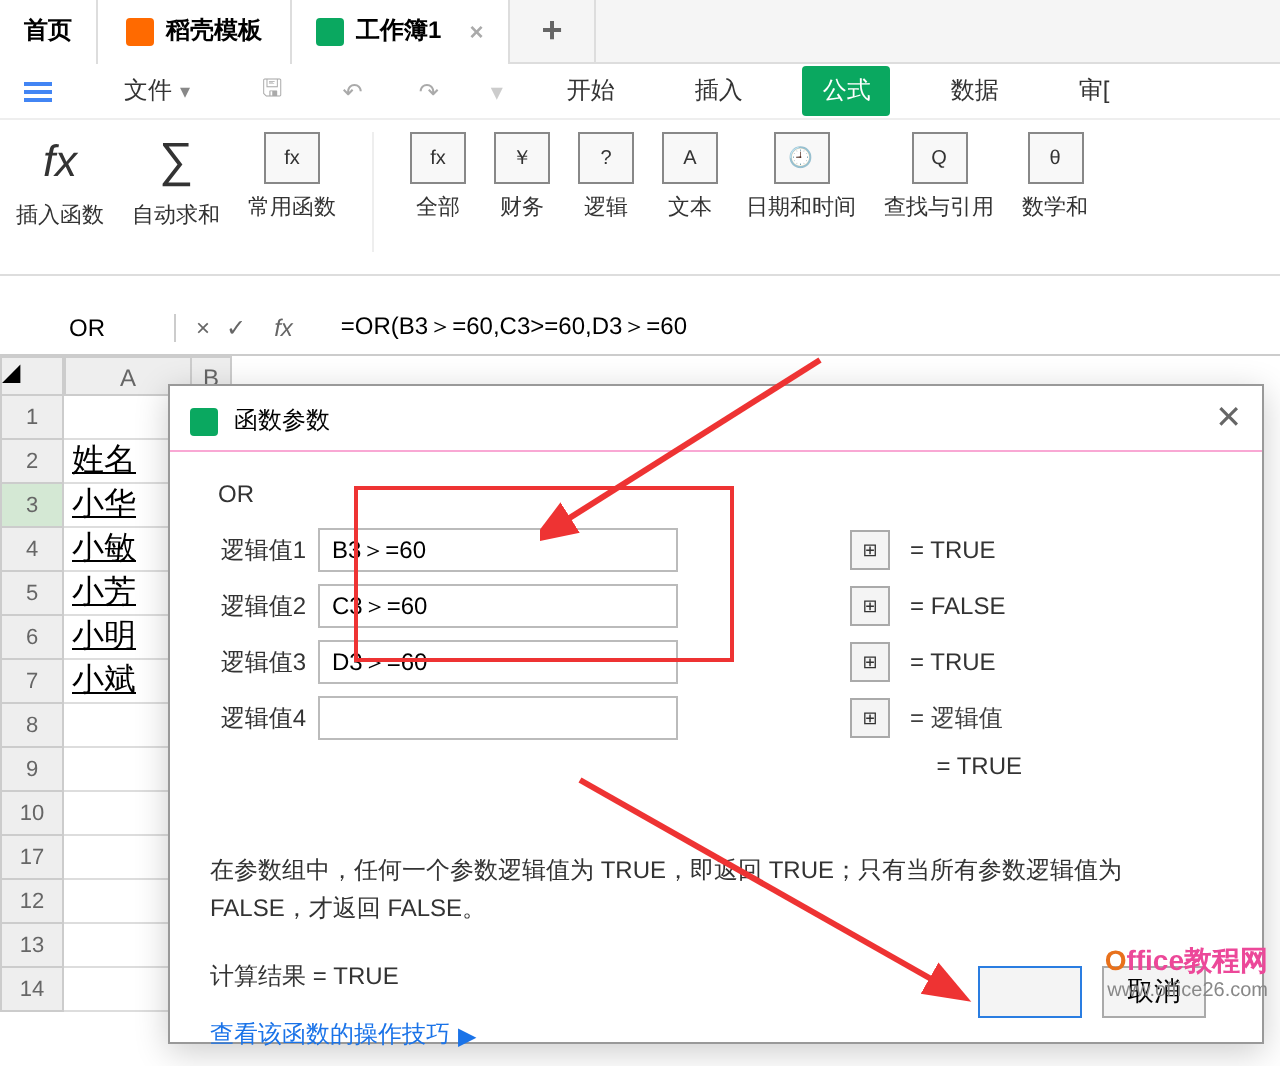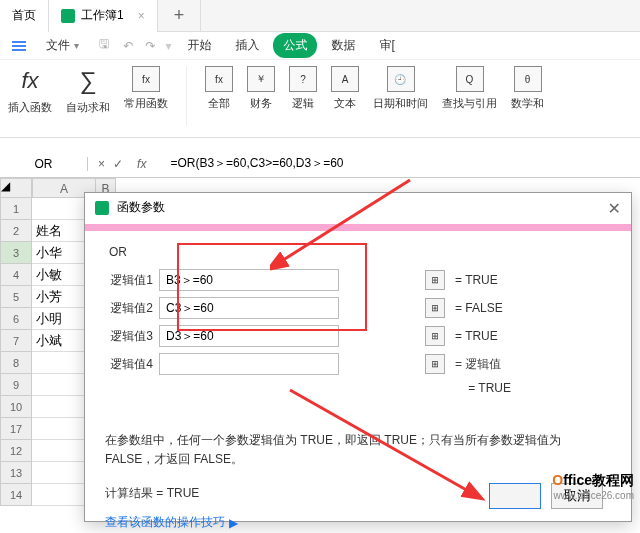--- a/index.html
+++ b/index.html
@@ -1,34 +1,34 @@
 <!DOCTYPE html>
 <html><head>
   <meta charset="utf-8">
   <style>
     * { margin: 0; padding: 0; box-sizing: border-box; font-family: "Microsoft YaHei", sans-serif; }
     body { background: #fff; width: 640px; height: 533px; overflow: hidden; font-size: 12px; position: relative; }
     
     .tabs-row { display: flex; align-items: center; height: 32px; background: #f5f5f5; border-bottom: 1px solid #ddd; }
-    .tab { display: flex; align-items: center; padding: 0 12px; height: 32px; gap: 6px; }
+    .tab { display: flex; align-items: center; padding: 0 12px; height: 32px; gap: 6px; font-weight: bold; }
     .tab.home { background: #fff; border-right: 1px solid #ddd; }
     .tab-docker { background: #fff; border-right: 1px solid #ddd; padding: 0 14px; }
     .tab-sheet { background: #fff; border-right: 1px solid #ddd; }
     .tab-plus { padding: 0 16px; color: #666; font-size: 18px; border-right: 1px solid #ddd; }
     .icon-sq { width: 14px; height: 14px; display: inline-block; }
     .icon-dao { background: #ff6a00; border-radius: 2px; }
     .icon-s { background: #0aa860; border-radius: 2px; }
     .close-x { color: #aaa; margin-left: 8px; }
     
-    .menu-row { display: flex; align-items: center; height: 28px; border-bottom: 1px solid #eee; padding-left: 6px; gap: 4px; }
+    .menu-row { display: flex; align-items: center; height: 28px; border-bottom: 1px solid #eee; padding-left: 6px; gap: 20px; }
     .hamb { display: flex; flex-direction: column; gap: 2px; padding: 4px 6px; }
     .hamb span { width: 14px; height: 2px; background: #4285f4; }
     .menu-item { padding: 4px 10px; color: #333; }
     .menu-item.drop::after { content: "▾"; margin-left: 4px; font-size: 10px; color: #888; }
-    .menu-item.active { background: #0aa860; color: #fff; border-radius: 12px; }
+    .menu-item.active { background: #0aa860; color: #fff; border-radius: 2px; }
     .menu-sep { color: #ccc; padding: 0 2px; }
     
     .ribbon { display: flex; align-items: flex-start; height: 78px; border-bottom: 1px solid #ddd; padding: 6px 8px; gap: 14px; }
     .ribbon-btn { display: flex; flex-direction: column; align-items: center; gap: 4px; font-size: 11px; color: #333; }
     .ribbon-icon { font-size: 22px; font-style: italic; color: #333; height: 30px; display: flex; align-items: center; }
     .ribbon-icon.sigma { font-size: 24px; font-style: normal; }
     .ribbon-box { width: 28px; height: 26px; border: 1px solid #888; display: flex; align-items: center; justify-content: center; font-size: 10px; background: #f8f8f8; }
     .ribbon-sep { width: 1px; height: 60px; background: #eee; margin: 0 4px; }
     
     .formula-row { display: flex; align-items: center; height: 28px; border-bottom: 1px solid #ccc; margin-top: 12px; }
@@ -38,24 +38,24 @@
     .formula-input { flex: 1; padding: 0 8px; }
     .col-headers { display: flex; margin-left: 32px; }
     .col-h { width: 64px; height: 20px; background: #eee; border: 1px solid #ccc; border-left: none; text-align: center; line-height: 20px; color: #666; }
     .col-h:first-child { border-left: 1px solid #ccc; }
     .corner { width: 32px; height: 20px; background: #eee; border: 1px solid #ccc; position: absolute; left: 0; top: 0; }
     
     .grid { position: relative; }
     .row { display: flex; }
     .row-h { width: 32px; height: 22px; background: #eee; border: 1px solid #ccc; border-top: none; text-align: center; line-height: 22px; color: #666; font-size: 11px; }
     .row-h.sel { background: #d4e8d4; }
-    .cell { width: 64px; height: 22px; border-right: 1px solid #ddd; border-bottom: 1px solid #ddd; padding: 0 4px; line-height: 22px; font-size: 13px; }
+    .cell { width: 64px; height: 22px; border-right: 1px solid #ddd; border-bottom: 1px solid #ddd; padding: 0 4px; line-height: 22px; font-size: 16px; text-decoration: underline; }
     
     .dialog { position: absolute; left: 84px; top: 192px; width: 548px; height: 330px; background: #fff; border: 1px solid #999; box-shadow: 0 4px 16px rgba(0,0,0,0.2); }
-    .dlg-title { display: flex; align-items: flex-start; justify-content: space-between; padding: 6px 10px; border-bottom: 7px solid #f9a8d4; }
+    .dlg-title { display: flex; align-items: flex-end; justify-content: space-between; padding: 6px 10px; border-bottom: 1px solid #f9a8d4; }
     .dlg-title-left { display: flex; align-items: center; gap: 8px; }
     .dlg-close { font-size: 16px; color: #666; }
     .dlg-body { padding: 10px 20px; font-size: 12px; color: #333; }
     .fn-name { margin: 4px 0 10px 4px; }
     .param-row { display: flex; align-items: center; margin-bottom: 6px; gap: 6px; }
     .param-label { width: 48px; text-align: right; }
     .param-input { width: 180px; height: 22px; border: 1px solid #bbb; padding: 0 6px; font-size: 12px; }
     .param-ref { width: 20px; height: 20px; border: 1px solid #aaa; background: #f4f4f4; display: flex; align-items: center; justify-content: center; font-size: 9px; margin-left: 80px; }
     .param-res { color: #333; margin-left: 4px; }
     .param-res.ph { color: #404040; }
@@ -63,30 +63,34 @@
     .desc { margin-top: 36px; line-height: 1.6; }
     .desc2 { margin-top: 10px; padding-left: 40px; line-height: 1.6; }
     .calc-res { margin-top: 16px; }
     .link { color: #1a73e8; margin-top: 12px; display: inline-flex; align-items: center; gap: 4px; }
     .dlg-btns { position: absolute; right: 28px; bottom: 12px; display: flex; gap: 10px; }
     .dlg-btn { width: 52px; height: 26px; border: 1px solid #aaa; background: #f4f4f4; }
     .arrow { position: absolute; pointer-events: none; }
     
     .watermark { position: absolute; right: 6px; bottom: 32px; font-size: 14px; font-weight: bold; }
     .watermark .o { color: #e8711c; }
-    .watermark .f { color: #000000; }
+    .watermark .f { color: #ec4899; }
     .watermark .url { font-size: 10px; color: #888; display: block; text-align: right; font-weight: normal; }
   </style>
 </head>
 <body>
 
 <div class="tabs-row">
   <div class="tab home">
       <span>首页</span>
     </div>
+  <div class="tab tab-docker">
+    <span class="icon-sq icon-dao"></span>
+    <span>稻壳模板</span>
+  </div>
   <div class="tab tab-sheet">
     <span class="icon-sq icon-s"></span>
     <span>工作簿1</span>
     <span class="close-x">×</span>
   </div>
   <div class="tab tab-plus">
       <span>+</span>
     </div>
 </div>
 

